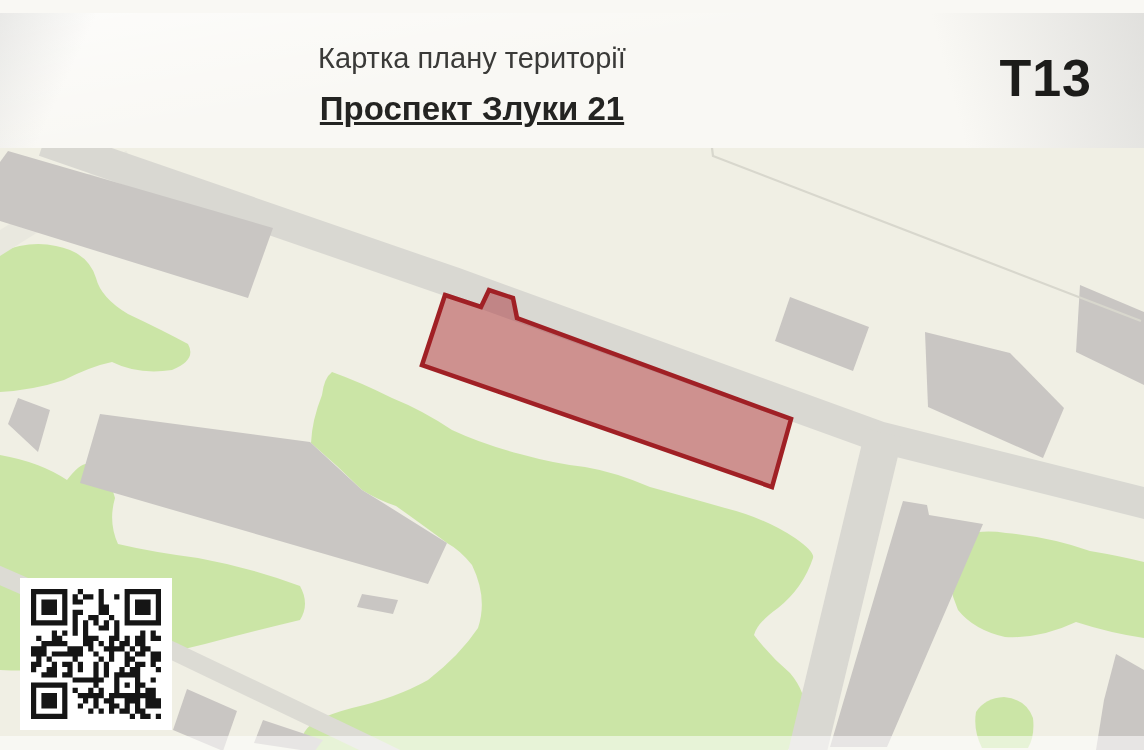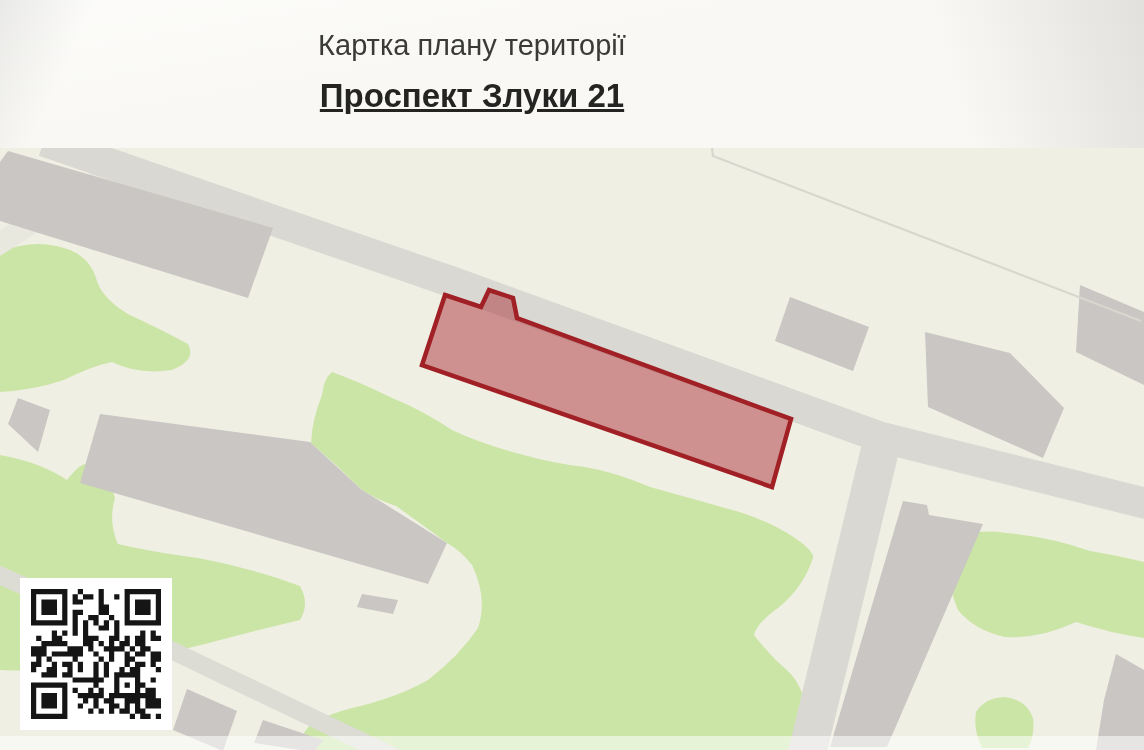--- a/index.html
+++ b/index.html
@@ -2,21 +2,21 @@
 <html style="--header_background: #f9f8f4; --map_background: #f0efe4; --green_area: #cbe5a6; --building: #c9c6c3; --road: #d9d8d2; --footpath: #dcdbd4; --minor_road: #e9e8df; --boundary_line: #d8d7cd; --parcel_fill: #a6232b; --parcel_stroke: #a02025; --qr_dark: #151515; --qr_light: #ffffff; --text_primary: #242422; --text_secondary: #3a3a38; --bottom_fade: #ffffff;"><head>
 <meta charset="utf-8">
 <style>
   html,body{margin:0;padding:0;}
   body{width:1144px;height:750px;overflow:hidden;}
   .stage{
     position:relative;width:1144px;height:750px;overflow:hidden;
     background:var(--header_background,#f9f8f4);
     font-family:"Liberation Sans","DejaVu Sans",sans-serif;
   }
-  .header{position:absolute;top:0;left:0;width:1144px;height:168px;}
+  .header{position:absolute;top:13px;left:0;width:1144px;height:168px;}
   .header::before{
     content:"";position:absolute;inset:0;pointer-events:none;
     background:
       linear-gradient(255deg, rgba(205,205,203,.55) 0%, rgba(249,248,244,0) 18%),
       linear-gradient(115deg, rgba(210,210,208,.45) 0%, rgba(249,248,244,0) 8%),
       linear-gradient(170deg, rgba(255,255,255,.6) 0%, rgba(249,248,244,0) 40%);
   }
   .titles{
     position:absolute;left:0;top:28px;width:944px;text-align:center;
   }
@@ -40,20 +40,21 @@
 </head>
 <body>
 
 <div class="stage">
 
   <div class="header">
     <div class="titles">
       <div class="map-title">Картка плану території</div>
       <div class="map-subtitle">Проспект Злуки 21</div>
     </div>
+    <div class="sheet-code">Т13</div>
   </div>
 
   <div class="map-wrap">
     <svg id="map" width="1144" height="602" viewBox="0 148 1144 602" xmlns="http://www.w3.org/2000/svg">
         <rect x="0" y="148" width="1144" height="602" fill="#f0efe4"></rect>
         <path d="M 0,252 Q 30,240 56,246 Q 88,252 96,278 Q 101,298 128,314 Q 162,330 188,344 Q 197,360 172,370 Q 138,375 112,362 Q 92,366 64,380 Q 34,390 0,392 Z" fill="#cbe5a6"></path>
         <path d="M 0,455 Q 40,462 67,480 Q 88,452 97,472 Q 112,482 115,498 Q 108,522 118,544 Q 152,552 198,558 Q 252,568 300,586 Q 310,604 300,620 Q 258,630 205,644 Q 150,658 95,666 Q 45,672 0,670 Z" fill="#cbe5a6"></path>
         <path d="M 322,395 Q 324,378 332,372 Q 360,382 392,398 Q 422,410 452,430 Q 482,444 520,454 Q 556,464 585,467 Q 615,472 650,487 Q 690,498 725,508 Q 765,518 795,538 Q 815,552 813,558 Q 803,588 778,608 Q 757,623 754,635 Q 770,656 790,673 Q 807,693 806,718 Q 800,740 788,750 L 312,750 Q 300,742 303,736 Q 306,720 352,708 Q 396,698 428,680 Q 460,655 478,628 Q 488,598 472,565 Q 460,550 447,543 Q 420,523 396,506 Q 378,500 362,490 Q 338,466 311,443 Q 312,420 322,395 Z" fill="#cbe5a6"></path>
         <path d="M 948,540 Q 975,528 1006,533 Q 1050,537 1090,551 Q 1120,556 1144,562 L 1144,638 Q 1110,633 1076,622 Q 1040,639 1005,637 Q 974,630 958,610 Q 944,578 948,540 Z" fill="#cbe5a6"></path>
         <path d="M 976,712 Q 985,698 1004,697 Q 1026,699 1033,718 Q 1035,736 1028,748 L 982,748 Q 973,730 976,712 Z" fill="#cbe5a6"></path>

